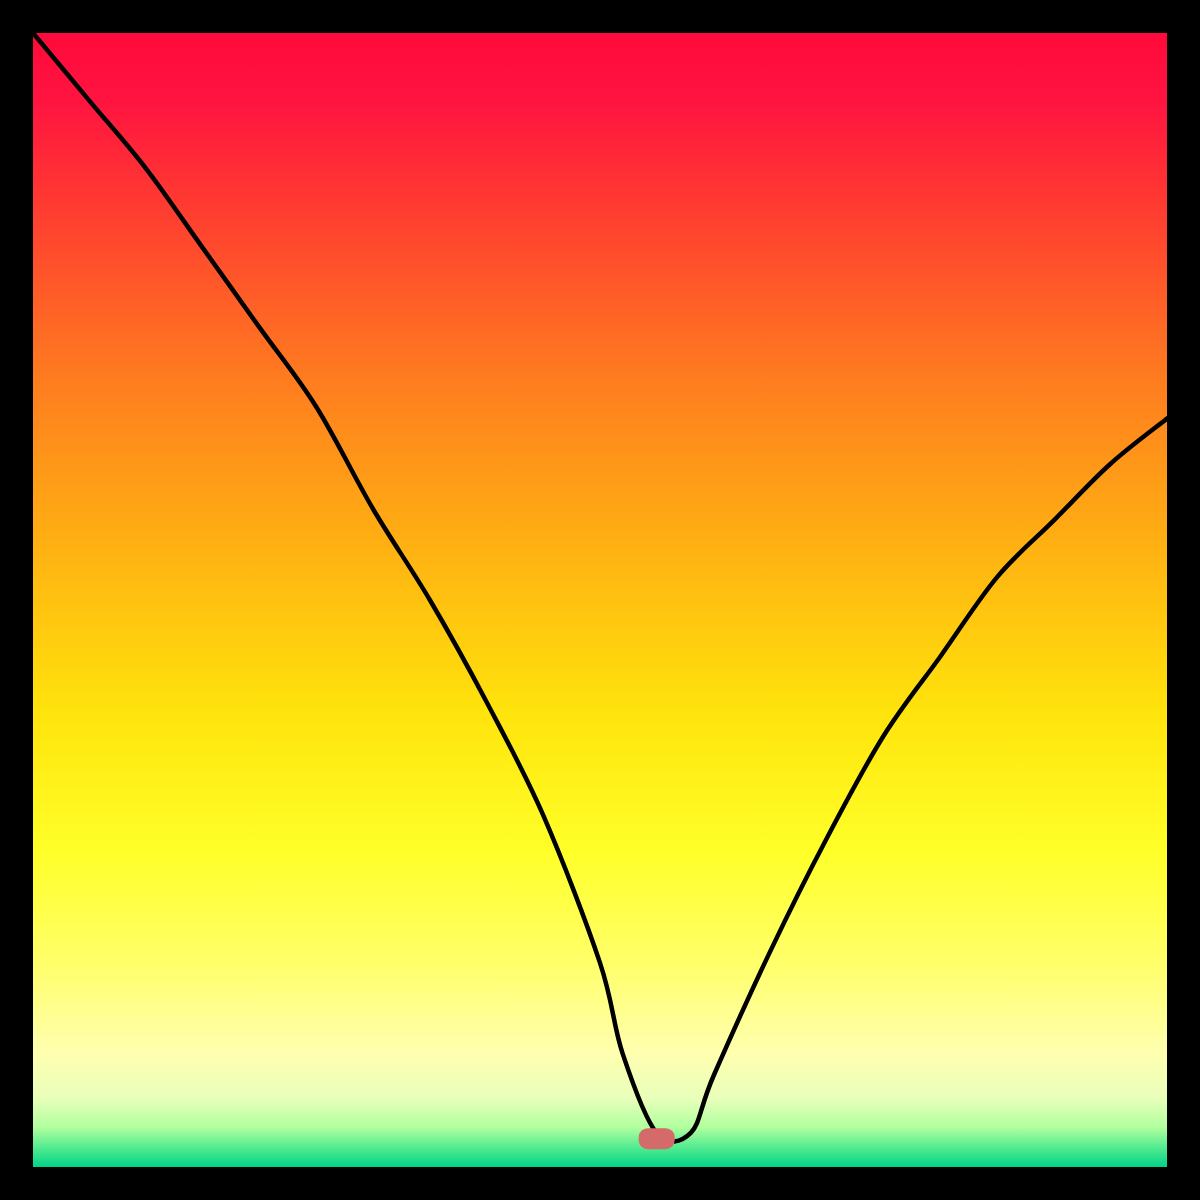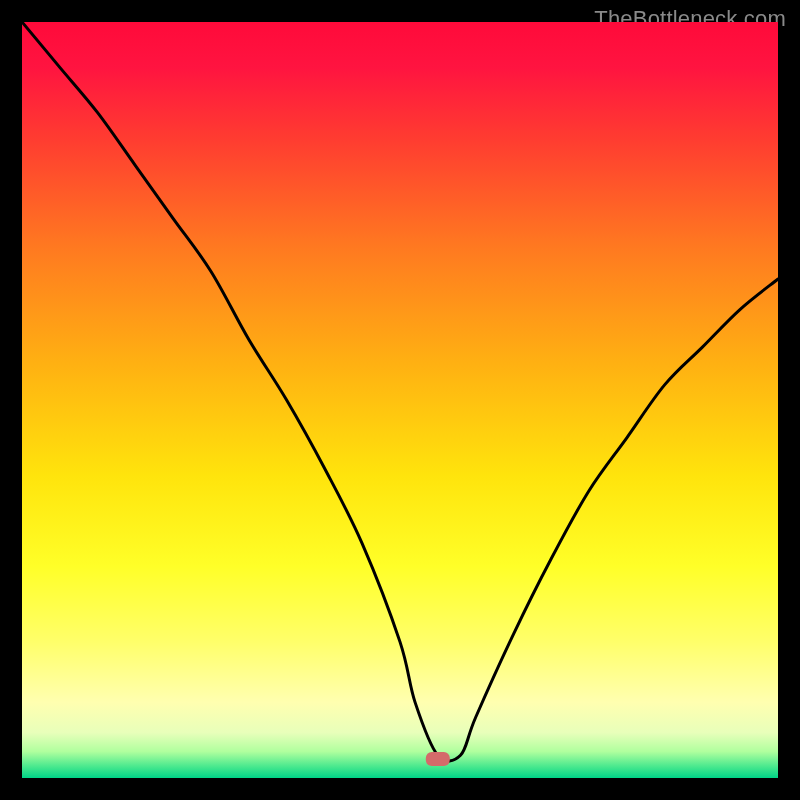--- a/index.html
+++ b/index.html
@@ -38,21 +38,20 @@
   }
   svg {
     display: block;
   }
 </style>
 </head>
 <body>
 
 <div class="frame">
 
-  <div class="watermark">TheBottleneck.com</div>
 
   <div class="plot-wrap">
     <svg id="plot-svg" width="756" height="756" viewBox="0 0 756 756">
       <defs>
         <linearGradient id="bg-grad" x1="0" y1="0" x2="0" y2="1">
             <stop offset="0.00%" stop-color="#ff0a3a"></stop>
             <stop offset="6.00%" stop-color="#ff1440"></stop>
             <stop offset="15.00%" stop-color="#ff3a31"></stop>
             <stop offset="30.00%" stop-color="#ff7a20"></stop>
             <stop offset="45.00%" stop-color="#ffb012"></stop>

